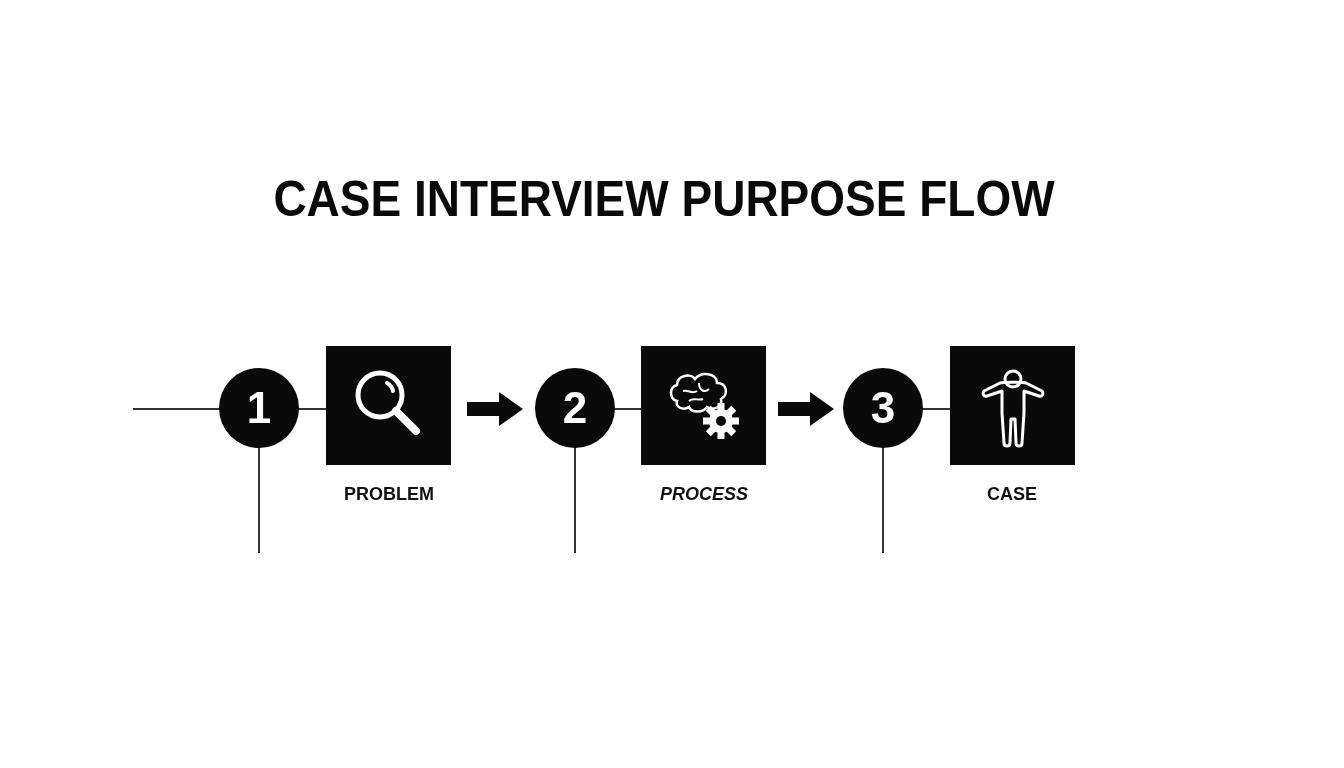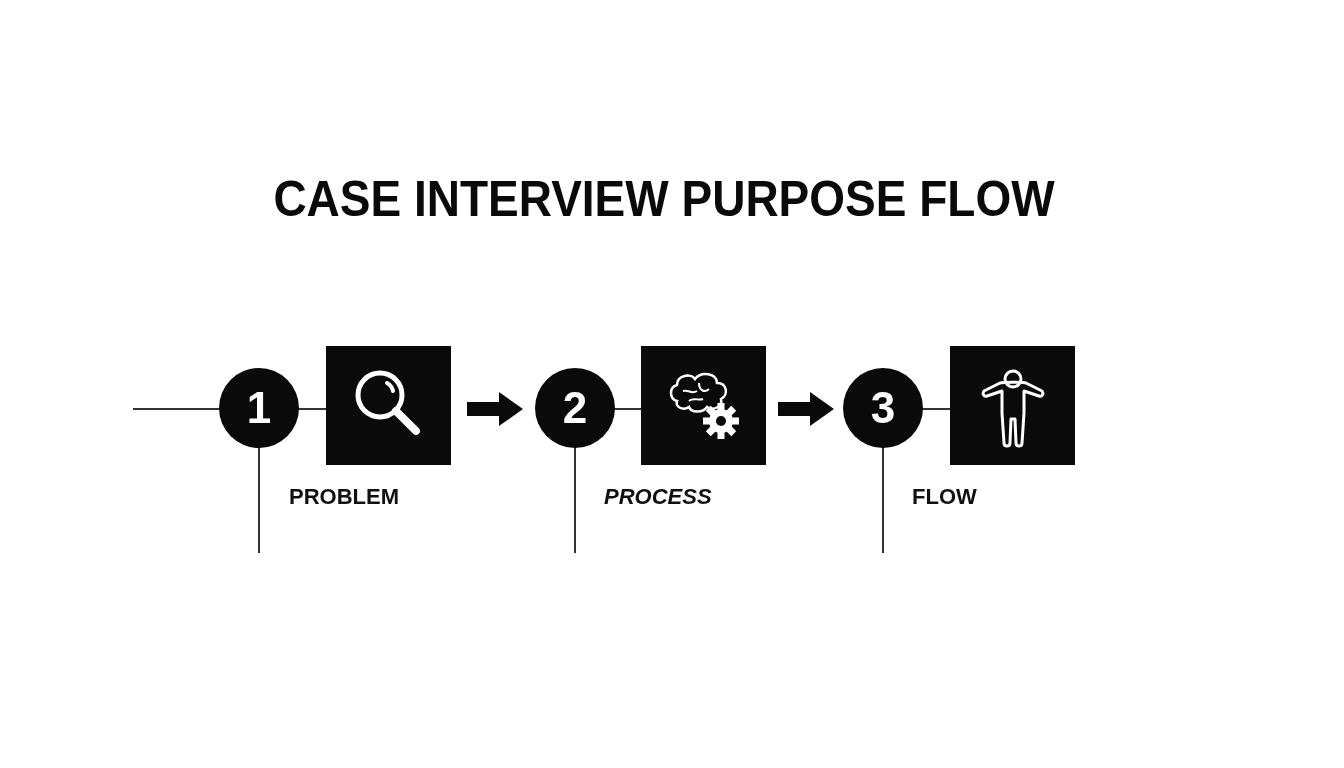--- a/index.html
+++ b/index.html
@@ -2,21 +2,21 @@
 <html><head>
 <meta charset="utf-8">
 <style>
   html, body { margin:0; padding:0; }
   body { width:1344px; height:768px; background:#ffffff; position:relative; overflow:hidden; font-family:"Liberation Sans", sans-serif; }
   .title { position:absolute; left:0; top:170px; width:1328px; text-align:center; font-size:50px; font-weight:bold; color:#0a0a0a; letter-spacing:0px; transform:scaleX(0.92); transform-origin:center; }
   .hline { position:absolute; height:1.5px; background:#333; }
   .vline { position:absolute; width:1.5px; background:#333; }
   .circle { position:absolute; width:80px; height:80px; border-radius:50%; background:#0a0a0a; color:#fff; font-weight:bold; font-size:44px; display:flex; align-items:center; justify-content:center; }
   .square { position:absolute; width:125px; height:119px; background:#0a0a0a; display:flex; align-items:center; justify-content:center; }
-  .label { position:absolute; width:200px; text-align:left; font-weight:bold; font-size:22px; color:#111; }
+  .label { position:absolute; width:200px; text-align:center; font-weight:bold; font-size:18px; color:#111; }
   .arrow { position:absolute; }
 </style>
 </head>
 <body>
 
 <div class="title">CASE INTERVIEW PURPOSE FLOW</div>
 
 <div class="hline" style="left:133px; top:408px; width:90px;"></div>
 <div class="hline" style="left:298px; top:408px; width:30px;"></div>
 <div class="hline" style="left:614px; top:408px; width:30px;"></div>
@@ -66,13 +66,13 @@
   <polygon points="0,10 32,10 32,0 56,17 32,34 32,24 0,24" fill="#0a0a0a"></polygon>
 </svg>
 
 <div class="circle" style="left:843px; top:368px;">3</div>
 <div class="square" style="left:950px; top:346px;">
   <svg width="90" height="90" viewBox="0 0 90 90">
     <circle cx="45" cy="18" r="8" fill="none" stroke="#fff" stroke-width="3"></circle>
     <path d="M16 30 C14 33 16 36 19 35 L34 30 L34 52 L36 82 C36 86 42 86 42 82 L43 58 L47 58 L48 82 C48 86 54 86 54 82 L56 52 L56 30 L71 35 C74 36 76 33 74 30 L58 22 C55 21 35 21 32 22 Z" fill="none" stroke="#fff" stroke-width="3" stroke-linejoin="round"></path>
   </svg>
 </div>
-<div class="label" style="left:912px; top:484px;">FLOW</div>
+<div class="label" style="left:912px; top:484px;">CASE</div>
 
 </body></html>

